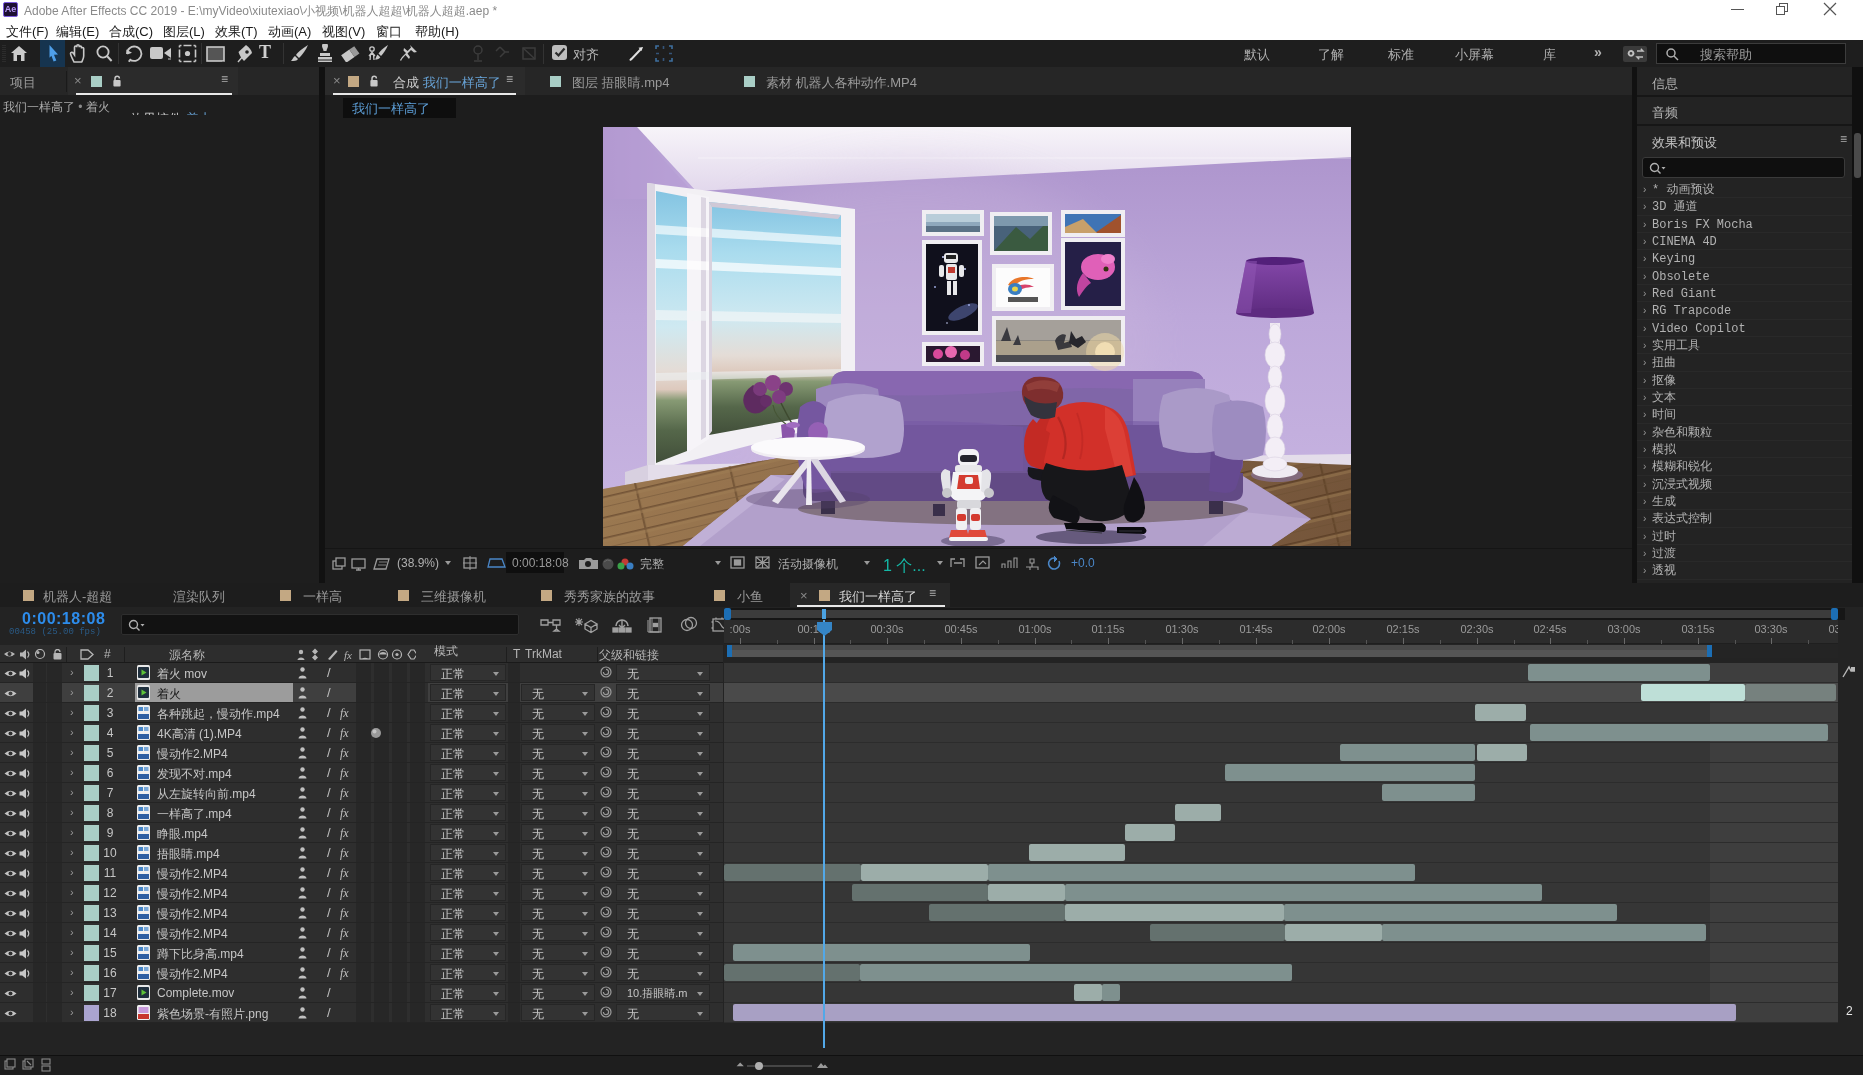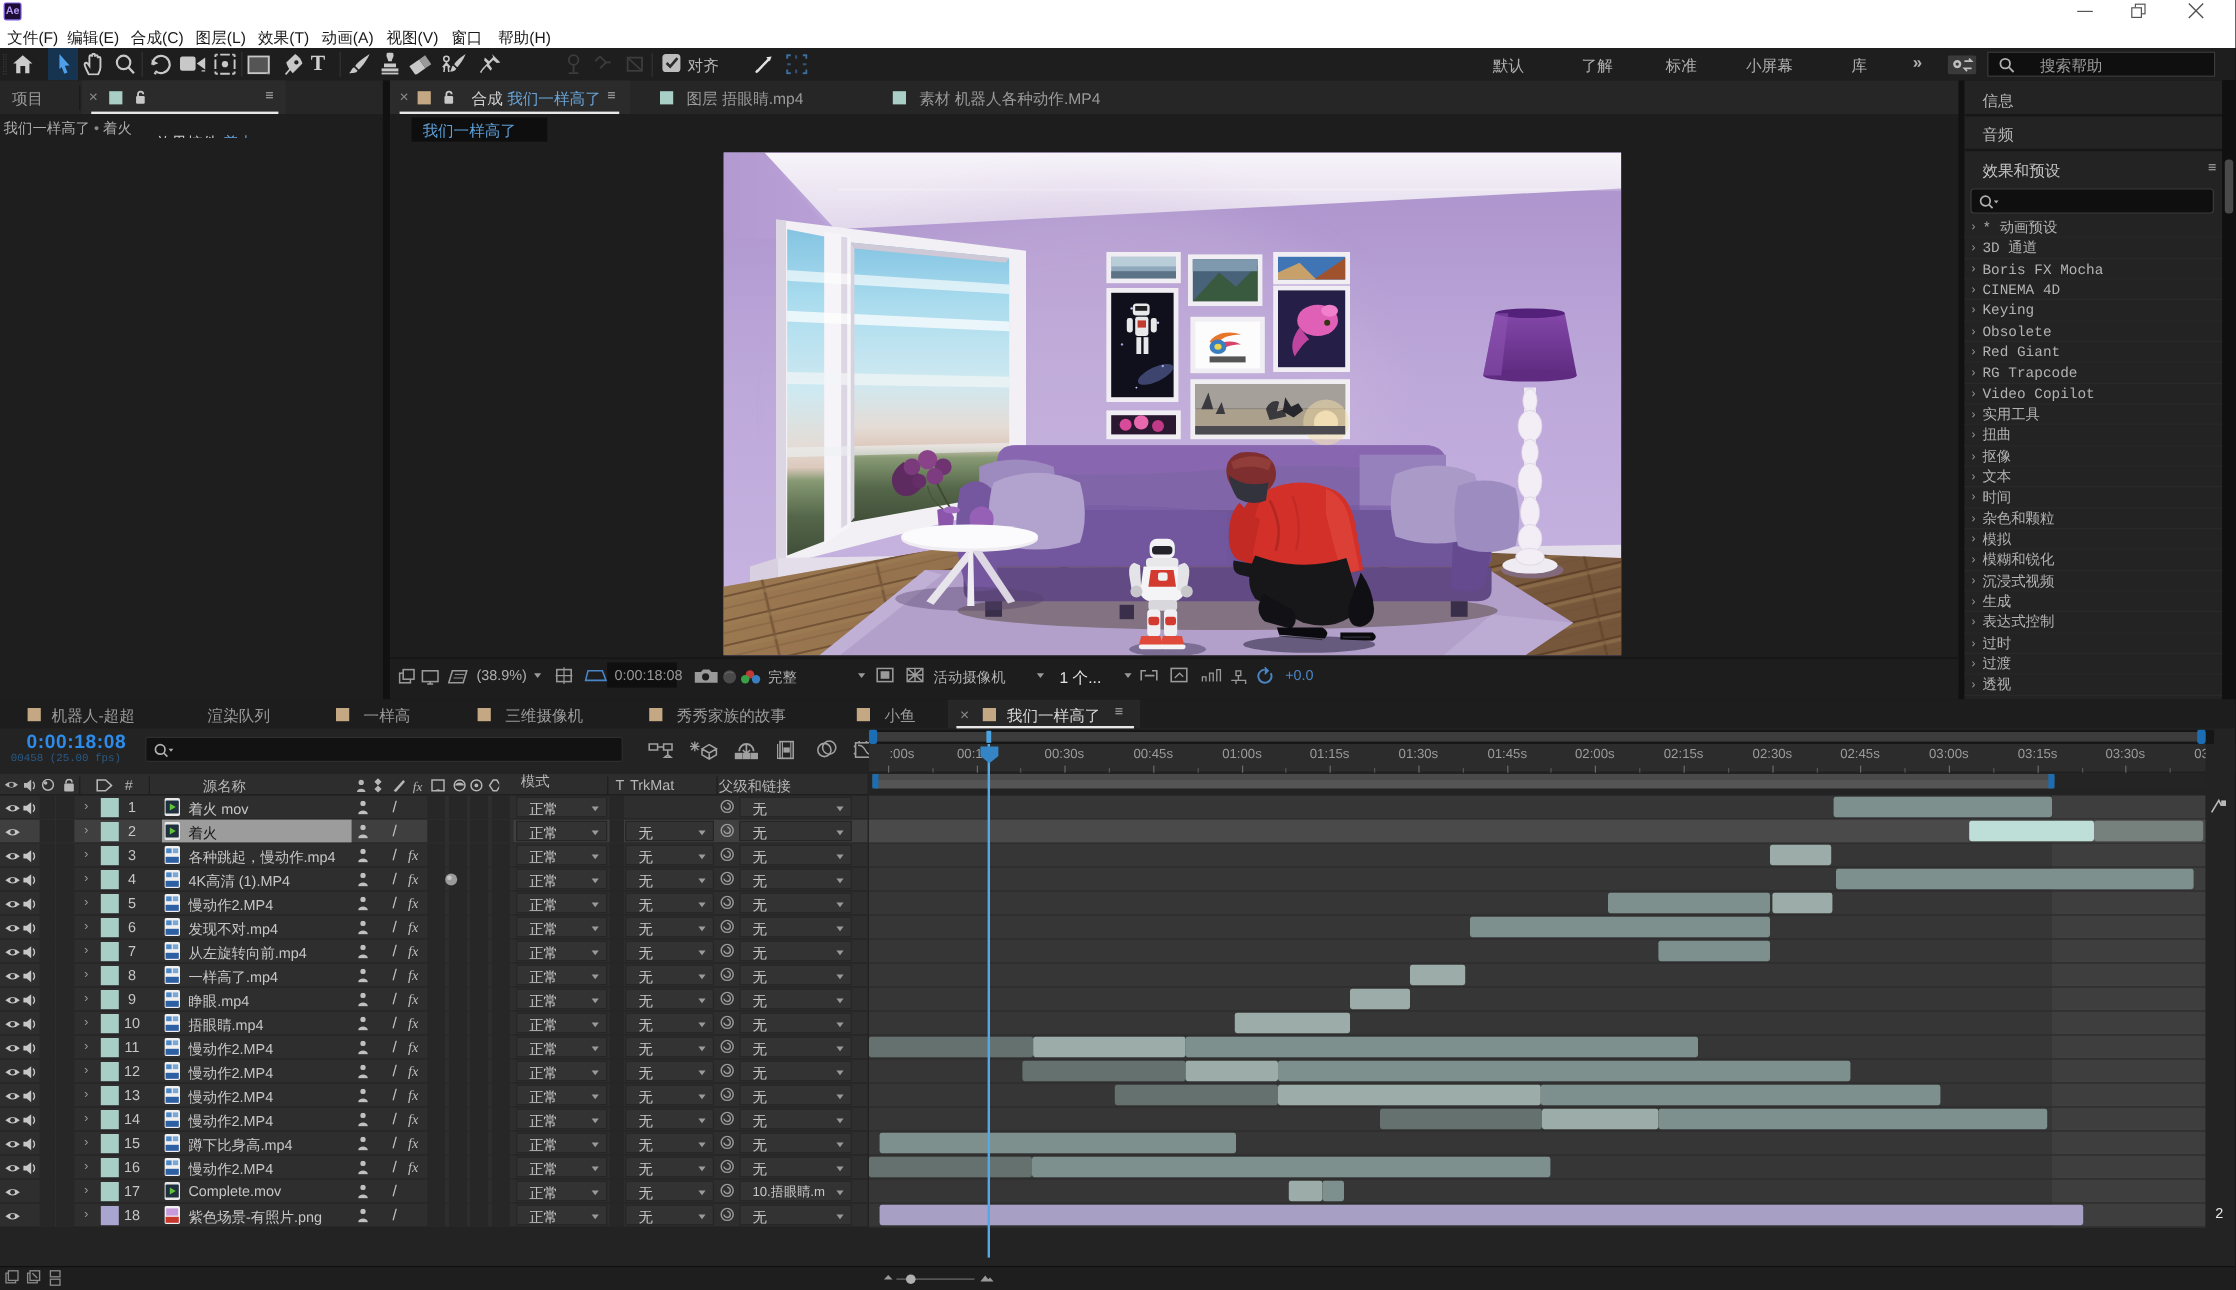--- a/index.html
+++ b/index.html
@@ -34,20 +34,21 @@
   .dar { position:absolute; top:7px; width:0; height:0; border-left:3.5px solid transparent; border-right:3.5px solid transparent; border-top:4px solid #9a9a9a; }
   .md .dar { left:62px; } .tm .dar { left:60px; } .pr .dar { left:80px; }
   .bar { position:absolute; height:17px; border-radius:2px; }
 
 </style>
 </head>
 <body>
 
 <div class="abs" style="left:0;top:0;width:1863px;height:20px;background:#ffffff;">
   <div class="abs" style="left:3px;top:2px;width:15px;height:15px;background:#1d0f33;border:1px solid #7c5ce0;border-radius:2px;color:#b79af7;font-size:9px;font-weight:bold;text-align:center;line-height:13px;">Ae</div>
+  <div class="abs txt" style="left:24px;top:3px;font-size:12px;color:#8a8a8a;">Adobe After Effects CC 2019 - E:\myVideo\xiutexiao\小视频\机器人超超\机器人超超.aep *</div>
   <div class="abs" style="left:1731px;top:9px;width:13px;height:1px;background:#555;"></div>
   <div class="abs" style="left:1779px;top:3px;width:9px;height:9px;border:1px solid #555;"></div>
   <div class="abs" style="left:1776px;top:6px;width:9px;height:9px;border:1px solid #555;background:#fff;"></div>
   <svg class="abs" style="left:1823px;top:2px;" width="14" height="14" viewBox="0 0 14 14">
       <path d="M1 1 L13 13 M13 1 L1 13" stroke="#555" stroke-width="1.2"></path>
     </svg>
 </div>
 
 <div class="abs" style="left:0;top:20px;width:1863px;height:20px;background:#ffffff;font-size:13px;color:#1a1a1a;">
   <div class="abs txt" style="left:6px;top:3px;">文件(F)</div>
@@ -541,21 +542,21 @@
           <rect x="1" y="1" width="13" height="11"></rect>
           <rect x="4.5" y="4" width="6" height="5" fill="#9a9a9a"></rect>
         </g>
       <g stroke="#9a9a9a" fill="none" stroke-width="1.2">
           <rect x="26" y="1" width="13" height="11"></rect>
           <path d="M26 1 l13 11 M39 1 l-13 11 M32.5 1 v11 M26 6.5 h13"></path>
         </g>
     </svg>
     <div class="abs txt" style="left:453px;top:7px;font-size:12px;color:#b0b0b0;">活动摄像机</div>
     <i class="dar" style="left:539px;top:12px;"></i>
-    <div class="abs txt" style="left:558px;top:7px;font-size:13px;color:#e5e5e5;">1 个...</div>
+    <div class="abs txt" style="left:558px;top:7px;font-size:16px;color:#14b8a6;">1 个...</div>
     <i class="dar" style="left:612px;top:12px;"></i>
     <svg class="abs" style="left:625px;top:6px;" width="120" height="17" viewBox="0 0 120 17">
       <g stroke="#9a9a9a" fill="none" stroke-width="1.3">
         <path d="M1 12 v-8 h4 M10 4 h4 v8 M4 8 h8"></path>
         <rect x="26" y="2" width="13" height="11"></rect>
           <path d="M29 10 l4 -4 3 3" stroke-width="1.1"></path>
         <path d="M52 13 v-4 h3 v4 M58 13 v-7 h3 v7 M64 13 v-10 h3 v10" stroke-width="1.1"></path>
         <path d="M80 4 h4 v4 h-4z M76 12 h4 v3 M84 12 h4 v3 M82 8 v4 M78 12 h8" stroke-width="1.1"></path>
       </g>
       <g fill="none" stroke="#4a86c7" stroke-width="1.6">
@@ -1513,21 +1514,21 @@
       </div>
   </div>
 
   <div class="abs" id="barsarea" style="left:724px;top:25px;width:1139px;height:447px;overflow:hidden;">
   <div class="abs" style="left:0;top:0;width:1121px;height:12px;background:#161616;"></div>
   <div class="abs" style="left:3px;top:2px;width:1111px;height:8px;background:#3c3c3c;"></div>
   <div class="abs" style="left:0;top:0;width:7px;height:12px;background:#1c6eb4;border-radius:2px;"></div>
   <div class="abs" style="left:1107px;top:0;width:7px;height:12px;background:#1c6eb4;border-radius:2px;"></div>
   <div class="abs" style="left:98px;top:1px;width:4px;height:10px;background:#4ba3e3;"></div>
   <div class="abs" style="left:0;top:12px;width:1139px;height:24px;background:#2c2c2c;border-bottom:1px solid #1f1f1f;"></div>
-  <div class="abs txt" style="left:-6px;top:15px;width:44px;text-align:right;font-size:11px;color:#9b9b9b;">:00s</div>
+  <div class="abs txt" style="left:-6px;top:15px;width:44px;text-align:center;font-size:11px;color:#9b9b9b;">:00s</div>
   <div class="abs" style="left:16px;top:30px;width:1px;height:6px;background:#6a6a6a;"></div>
   <div class="abs" style="left:53px;top:32px;width:1px;height:4px;background:#555;"></div>
   <div class="abs txt" style="left:68px;top:15px;width:44px;text-align:center;font-size:11px;color:#9b9b9b;">00:15s</div>
   <div class="abs" style="left:90px;top:30px;width:1px;height:6px;background:#6a6a6a;"></div>
   <div class="abs" style="left:126px;top:32px;width:1px;height:4px;background:#555;"></div>
   <div class="abs txt" style="left:141px;top:15px;width:44px;text-align:center;font-size:11px;color:#9b9b9b;">00:30s</div>
   <div class="abs" style="left:163px;top:30px;width:1px;height:6px;background:#6a6a6a;"></div>
   <div class="abs" style="left:200px;top:32px;width:1px;height:4px;background:#555;"></div>
   <div class="abs txt" style="left:215px;top:15px;width:44px;text-align:center;font-size:11px;color:#9b9b9b;">00:45s</div>
   <div class="abs" style="left:237px;top:30px;width:1px;height:6px;background:#6a6a6a;"></div>

